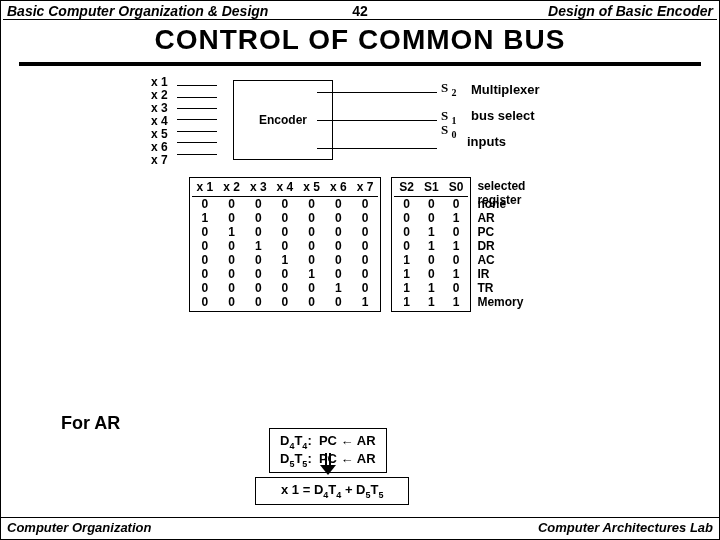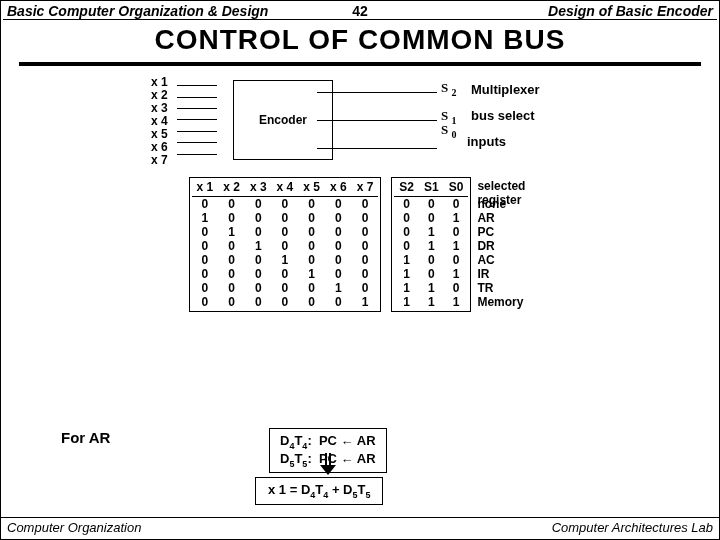--- a/index.html
+++ b/index.html
@@ -134,22 +134,22 @@
     font-weight: bold;
     line-height: 14px;
   }
   .sel-col .hdr { height: 18px; line-height: 14px; }
   .sel-col div { height: 14px; }
   .truth-row { display: flex; justify-content: center; align-items: flex-start; }
   .hdr-row th { border-bottom: 1px solid #000; padding-bottom: 2px; }
   .for-ar {
     position: absolute;
     left: 60px;
-    top: 428px;
-    font-size: 15px;
+    top: 412px;
+    font-size: 18px;
     font-weight: bold;
   }
   .eq-box {
     position: absolute;
     left: 268px;
     top: 415px;
     border: 1px solid #000;
     padding: 4px 10px;
     font-size: 13px;
     font-weight: bold;
@@ -174,34 +174,34 @@
     width: 0; height: 0;
     border-left: 8px solid transparent;
     border-right: 8px solid transparent;
     border-top: 10px solid #000;
   }
   .eq-box2 {
     position: absolute;
     left: 254px;
     top: 476px;
     border: 1px solid #000;
-    padding: 4px 12px;
+    padding: 4px 25px;
     font-size: 13px;
     font-weight: bold;
   }
   .eq-box2 sub { font-size: 9px; }
   .footer-row {
     position: absolute;
     bottom: 4px;
     left: 0; right: 0;
     display: flex;
     justify-content: space-between;
     font-size: 13px;
     font-style: italic;
-    font-weight: normal;
+    font-weight: bold;
     padding: 0 6px;
     border-top: 1px solid #000;
     padding-top: 2px;
   }
   .larrow {
     display: inline-block;
     font-weight: bold;
   }
 </style>
 </head>

